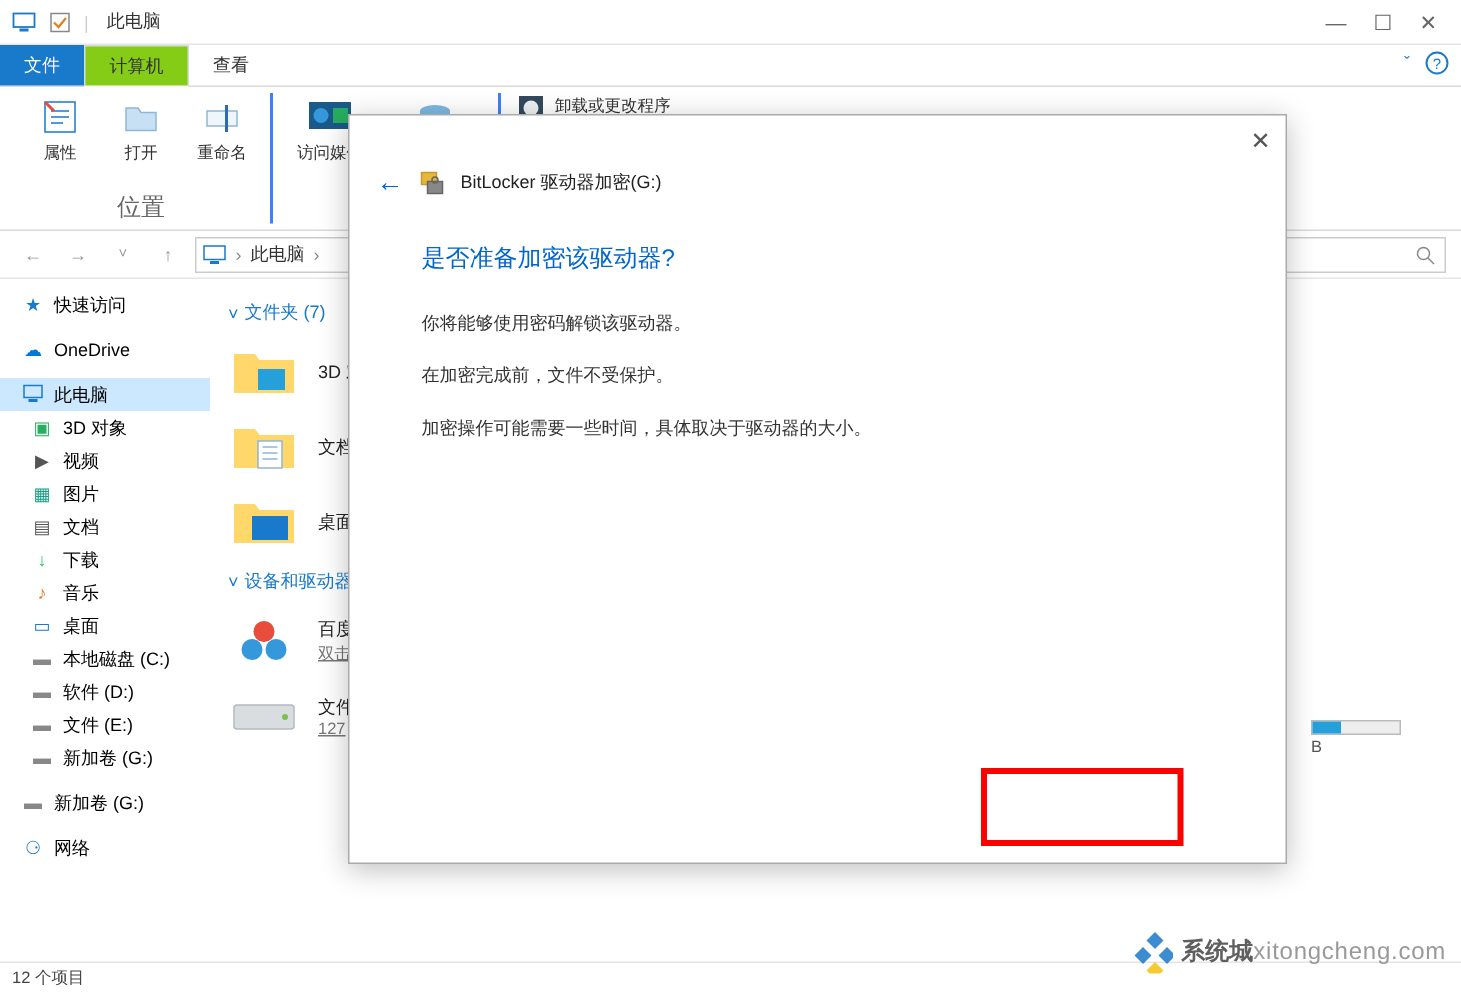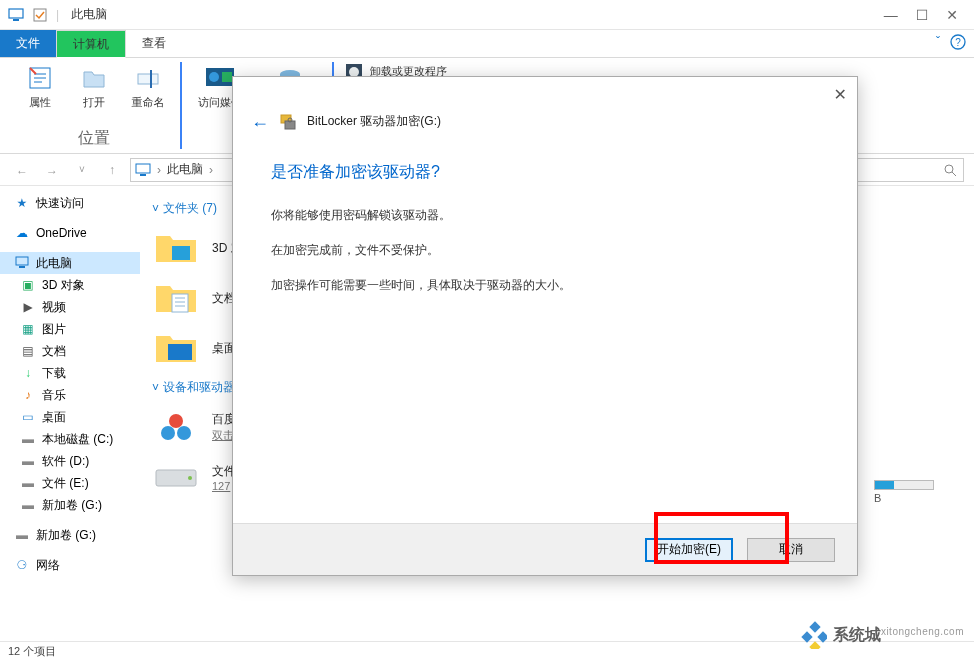--- a/index.html
+++ b/index.html
@@ -9,21 +9,21 @@
 .titlebar { height: 30px; display: flex; align-items: center; padding: 0 8px; border-bottom: 1px solid #e5e5e5; }
 .titlebar .qat { display: flex; align-items: center; gap: 8px; }
 .titlebar .qat-icon { width: 16px; height: 16px; display: inline-flex; align-items: center; justify-content: center; }
 .titlebar .title { margin-left: 12px; color: #333; }
 .titlebar .win-controls { margin-left: auto; display: flex; gap: 18px; color: #666; font-size: 14px; padding-right: 8px; }
 
 
 .tabs { height: 28px; display: flex; align-items: stretch; background: #fff; border-bottom: 1px solid #d9d9d9; position: relative; }
 .tab { padding: 0 16px; display: flex; align-items: center; color: #333; cursor: pointer; }
 .tab.file { background: #1979ca; color: #fff; }
-.tab.active { border: 1px solid #d9d9d9; border-bottom: 1px solid #fff; margin-bottom: -1px; background: #22c55e; }
+.tab.active { border: 1px solid #d9d9d9; border-bottom: 1px solid #fff; margin-bottom: -1px; background: #84cc16; }
 .tabs .help { position: absolute; right: 8px; top: 4px; display: flex; gap: 10px; align-items: center; }
 
 
 .ribbon { height: 96px; border-bottom: 1px solid #d9d9d9; display: flex; padding: 4px 8px; background: #fff; }
 .ribbon-group { display: flex; flex-direction: column; align-items: center; padding: 0 10px; border-right: 2px solid #3b82f6; }
 .ribbon-group:last-child { border-right: none; }
 .ribbon-row { display: flex; gap: 10px; }
 .ribbon-btn { display: flex; flex-direction: column; align-items: center; gap: 2px; width: 44px; cursor: pointer; }
 .ribbon-btn .ico { width: 32px; height: 32px; display: flex; align-items: center; justify-content: center; }
 .ribbon-btn .lbl { font-size: 11px; color: #333; text-align: center; line-height: 1.2; }
@@ -59,33 +59,33 @@
 .status { height: 20px; border-top: 1px solid #e5e5e5; display: flex; align-items: center; padding: 0 8px; color: #444; font-size: 11px; }
 
 
 .dialog { position: absolute; left: 232px; top: 76px; width: 626px; height: 500px; background: #fff; border: 1px solid #aaa; box-shadow: 0 4px 18px rgba(0,0,0,.25); }
 .dlg-titlebar { height: 34px; display: flex; align-items: center; justify-content: flex-end; padding: 0 10px; }
 .dlg-close { font-size: 16px; color: #555; cursor: pointer; }
 .dlg-header { display: flex; align-items: center; gap: 10px; padding: 0 18px 10px 18px; }
 .dlg-back { font-size: 18px; color: #0066cc; cursor: pointer; }
 .dlg-hicon { width: 18px; height: 18px; }
 .dlg-htitle { color: #222; font-size: 12px; }
-.dlg-body { padding: 20px 38px; }
+.dlg-body { padding: 20px 48px; }
 .dlg-q { color: #0066cc; font-size: 16px; margin-bottom: 24px; }
 .dlg-p { color: #333; font-size: 12px; margin-bottom: 18px; }
 .dlg-footer { position: absolute; bottom: 0; left: 0; right: 0; height: 52px; border-top: 1px solid #ddd; background: #f0f0f0; display: flex; align-items: center; justify-content: flex-end; gap: 14px; padding: 0 22px; }
 .dlg-btn { min-width: 88px; height: 24px; border: 1px solid #adadad; background: #e1e1e1; cursor: pointer; font-size: 12px; }
 .dlg-btn.primary { border: 2px solid #0078d7; background: #e5f1fb; }
 .highlight-box { position: absolute; border: 4px solid #ff0000; pointer-events: none; }
 
 .watermark { position: absolute; right: 10px; bottom: 12px; display: flex; align-items: center; gap: 6px; opacity: .85; }
 .wm-logo { width: 28px; height: 28px; }
 .wm-text { display: flex; flex-direction: row; line-height: 1.1; }
 .wm-text .t1 { font-size: 16px; color: #444; font-weight: bold; }
-.wm-text .t2 { font-size: 10px; color: #888; letter-spacing: .5px; text-align: center; }
+.wm-text .t2 { font-size: 16px; color: #888; letter-spacing: .5px; text-align: center; }
 
 svg { display: block; }
 </style>
 </head>
 <body>
 
 <div class="titlebar">
   <div class="qat">
     <span class="qat-icon">
       <svg width="16" height="16">
@@ -391,24 +391,20 @@
         </svg>
       </span>
     <span class="dlg-htitle">BitLocker 驱动器加密(G:)</span>
   </div>
   <div class="dlg-body">
     <div class="dlg-q">是否准备加密该驱动器?</div>
     <div class="dlg-p">你将能够使用密码解锁该驱动器。</div>
     <div class="dlg-p">在加密完成前，文件不受保护。</div>
     <div class="dlg-p">加密操作可能需要一些时间，具体取决于驱动器的大小。</div>
   </div>
-  <div class="dlg-footer">
-    <button class="dlg-btn primary">开始加密(E)</button>
-    <button class="dlg-btn">取消</button>
-  </div>
 </div>
 
 <div class="highlight-box" style="left:654px; top:512px; width:135px; height:52px;"></div>
 
 <div class="watermark">
   <svg class="wm-logo" width="32" height="32">
     <rect x="12" y="2" width="8" height="8" fill="#1979ca" transform="rotate(45 16 6)"></rect>
     <rect x="4" y="12" width="8" height="8" fill="#1979ca" transform="rotate(45 8 16)"></rect>
     <rect x="20" y="12" width="8" height="8" fill="#1979ca" transform="rotate(45 24 16)"></rect>
     <rect x="12" y="22" width="8" height="8" fill="#f1c40f" transform="rotate(45 16 26)"></rect>

